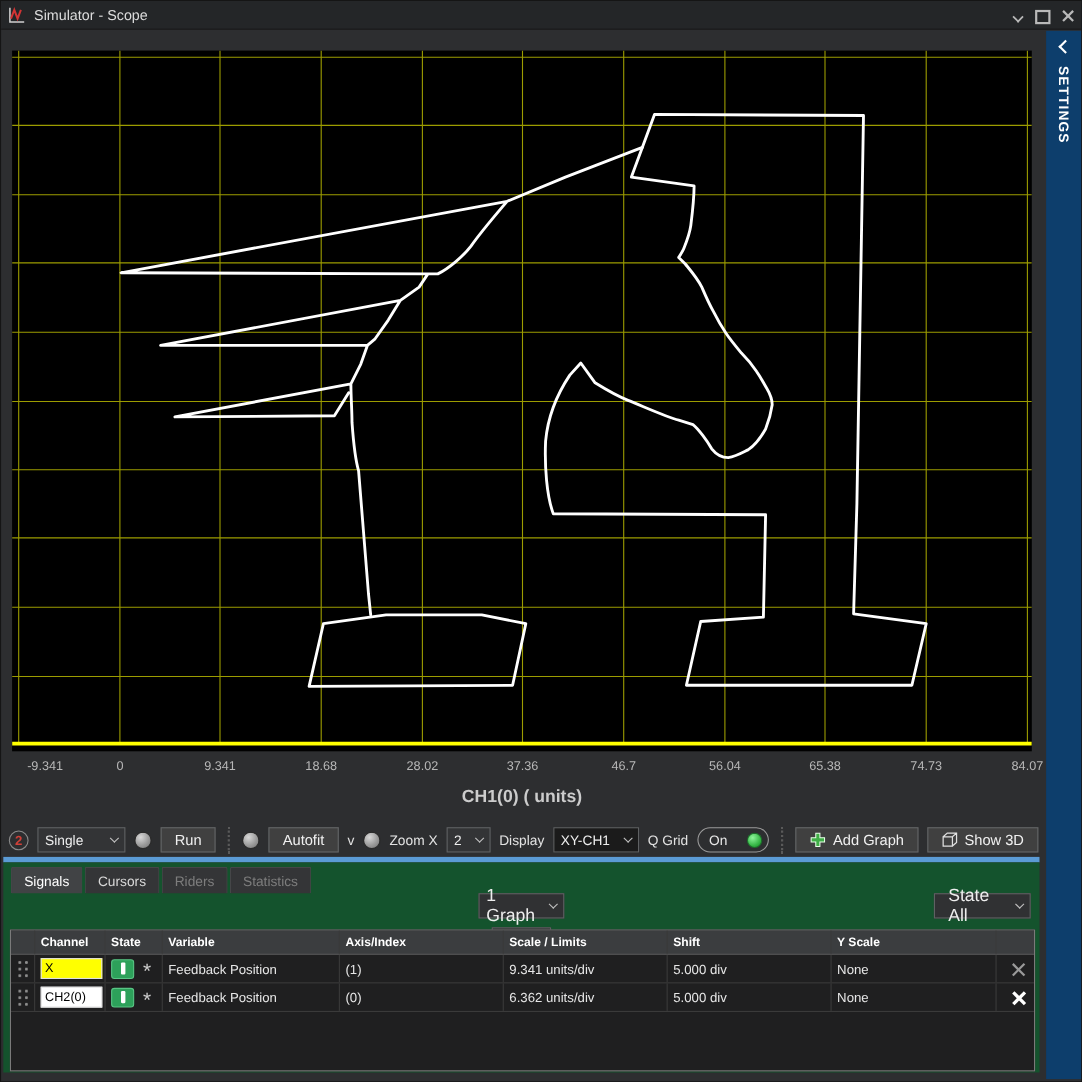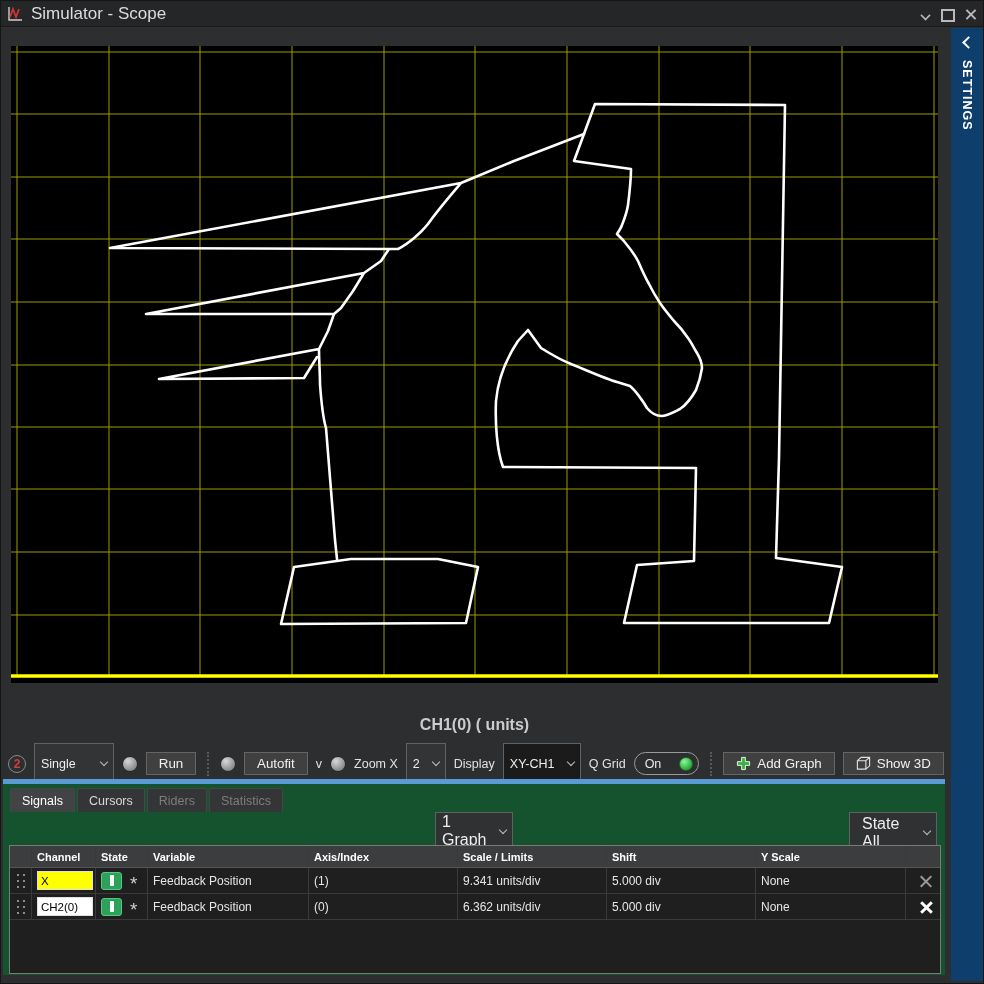--- a/index.html
+++ b/index.html
@@ -2,21 +2,21 @@
 <html><head>
 <meta charset="utf-8">
 <style>
   * { margin:0; padding:0; box-sizing:border-box; }
   html,body { width:984px; height:984px; background:#1c1c1c; font-family:"Liberation Sans",sans-serif; }
   .window { position:relative; width:984px; height:984px; background:#2d2e30; border:1px solid #151515; overflow:hidden; }
 
   
   .titlebar { position:absolute; left:0; top:0; width:100%; height:26px; background:#242628; border-bottom:1px solid #1a1a1a; display:flex; align-items:center; }
   .app-icon { width:17px; height:17px; margin-left:6px; }
-  .title-text { color:#dcdcdc; font-size:17px; margin-left:7px; }
+  .title-text { color:#dcdcdc; font-size:13px; margin-left:7px; }
   .win-controls { position:absolute; right:6px; top:0; height:26px; display:flex; align-items:center; gap:12px; }
   .wc { width:12px; height:12px; position:relative; cursor:default; }
   .wc-chev { width:9px; height:9px; }
   .wc-chev::before { content:""; position:absolute; left:1px; top:1px; width:7px; height:7px; border-right:2px solid #b9b9b9; border-bottom:2px solid #b9b9b9; transform:rotate(45deg) scale(.8); }
   .wc-max::before { content:""; position:absolute; left:0; top:1px; width:10px; height:9px; border:2px solid #b9b9b9; }
   .wc-close::before,.wc-close::after { content:""; position:absolute; left:5px; top:0; width:2px; height:13px; background:#b9b9b9; }
   .wc-close::before { transform:rotate(45deg); } .wc-close::after { transform:rotate(-45deg); }
 
   
   .settings-strip { position:absolute; left:950px; top:27px; width:32px; bottom:2px; background:#0d3e6c; display:flex; flex-direction:column; align-items:center; }
@@ -30,21 +30,21 @@
   .grid-line { stroke:#9c9c00; stroke-width:1; }
   .axis-line { stroke:#ffff00; stroke-width:3.5; }
   .trace { stroke:#ffffff; stroke-width:2.6; fill:none; stroke-linejoin:round; stroke-linecap:round; }
   .xticks { position:absolute; left:10px; top:690px; width:927px; height:15px; }
   .xticks span { position:absolute; width:60px; text-align:center; color:#b8b8b8; font-size:11.5px; }
   .axis-title { position:absolute; left:10px; top:715px; width:927px; text-align:center; color:#cccccc; font-size:16px; font-weight:bold; }
 
   
   .toolbar { position:absolute; left:2px; top:747px; right:38px; height:31px; display:flex; align-items:center; gap:8px; padding-left:5px; color:#e8e8e8; font-size:12.5px; }
   .badge-num { width:18px; height:18px; border:1px solid #8a8a8a; border-radius:50%; color:#d04038; font-weight:bold; font-size:12px; display:flex; align-items:center; justify-content:center; }
-  .dd { height:41px; background:#333436; border:1px solid #5f6163; display:flex; align-items:center; justify-content:space-between; padding:0 6px; color:#eee; }
+  .dd { height:23px; background:#333436; border:1px solid #5f6163; display:flex; align-items:center; justify-content:space-between; padding:0 6px; color:#eee; }
   .dd.dark { background:#1b1b1b; }
   .chev { width:6px; height:6px; border-right:1.8px solid #c0c0c0; border-bottom:1.8px solid #c0c0c0; transform:rotate(45deg); margin-top:-3px; flex:0 0 auto; margin-left:7px; }
   .led { width:16px; height:16px; border-radius:50%; background:radial-gradient(circle at 35% 30%, #d8d8d8, #9b9b9b 55%, #6f6f6f); border:1px solid #2a2a2a; }
   .led.green { background:radial-gradient(circle at 35% 30%, #8df59a, #32b342 65%, #1f8a2e); border:1px solid #1d6f2b; }
   .btn { height:23px; background:#404040; border:1px solid #636567; color:#f0f0f0; display:flex; align-items:center; justify-content:center; padding:0 12px; gap:6px; }
   .vsep { width:2px; height:24px; border-left:2px dotted #5a5a5a; margin:0 3px; }
   .toggle { height:23px; border:1.5px solid #9a9a9a; border-radius:12px; display:flex; align-items:center; gap:18px; padding:0 5px 0 10px; }
   .toggle .led { width:14px; height:14px; }
   .tb-label { color:#e2e2e2; }
 
@@ -128,20 +128,33 @@
           <line x1="10" y1="488" x2="937" y2="488" class="grid-line"></line>
           <line x1="10" y1="551" x2="937" y2="551" class="grid-line"></line>
           <line x1="10" y1="614" x2="937" y2="614" class="grid-line"></line>
         </g>
       <line class="axis-line" x1="10" y1="675" x2="937" y2="675"></line>
       <path class="trace" d="M594,103 L784,104 L778,457 L775,557 L841,566 L828,622 L623,622 L636,564 L693,560 L695,467 L502,466 C496,450 494,423 495,400 C497,378 505,358 517,340 L527,329 L540,347 C548,352 560,359 570,363 C585,369 605,378 616,381 L629,385 C634,389 642,400 646,407 C650,412 655,415 661,415 C668,414 673,411 679,408 C685,404 691,396 695,389 C697,384 700,374 701,367 C701,362 699,357 696,352 C693,347 690,341 687,337 C683,331 678,325 673,320 C668,314 663,308 659,302 C655,296 651,289 648,283 C644,276 640,267 637,260 C633,252 626,244 622,239 L616,233 C618,230 620,227 621,224 C623,219 626,211 627,204 C628,196 630,176 630,168 L573,160 Z"></path>
       <path class="trace" d="M583,133 L513,160 L460,182 C449,195 436,210 427,223 C420,232 407,243 397,248 L388,248 L380,260 L363,272 L352,290 L340,307 L333,313 L327,330 L318,348 C318,360 319,372 319,383 C320,397 322,417 325,427 L334,539 L336,558 M460,182 L109,247 L388,248 M363,272 L145,313 L333,313 M318,348 L158,378 L303,377 L316,356"></path>
       <path class="trace" d="M293,566 L350,558 L437,558 L477,566 L465,622 L280,623 Z"></path>
     </svg>
   </div>
+  <div class="xticks" id="xticks">
+      <span style="left: 0px;">-9.341</span>
+      <span style="left: 68px;">0</span>
+      <span style="left: 159px;">9.341</span>
+      <span style="left: 251px;">18.68</span>
+      <span style="left: 343px;">28.02</span>
+      <span style="left: 434px;">37.36</span>
+      <span style="left: 526px;">46.7</span>
+      <span style="left: 618px;">56.04</span>
+      <span style="left: 709px;">65.38</span>
+      <span style="left: 801px;">74.73</span>
+      <span style="left: 893px;">84.07</span>
+    </div>
   <div class="axis-title">CH1(0) ( units)</div>
 
   <div class="toolbar">
     <div class="badge-num">2</div>
     <div class="dd" style="width:80px">
       <span>Single</span>
         <span class="chev"></span>
     </div>
     <div class="led"></div>
     <button class="btn" style="width:50px">Run</button>

